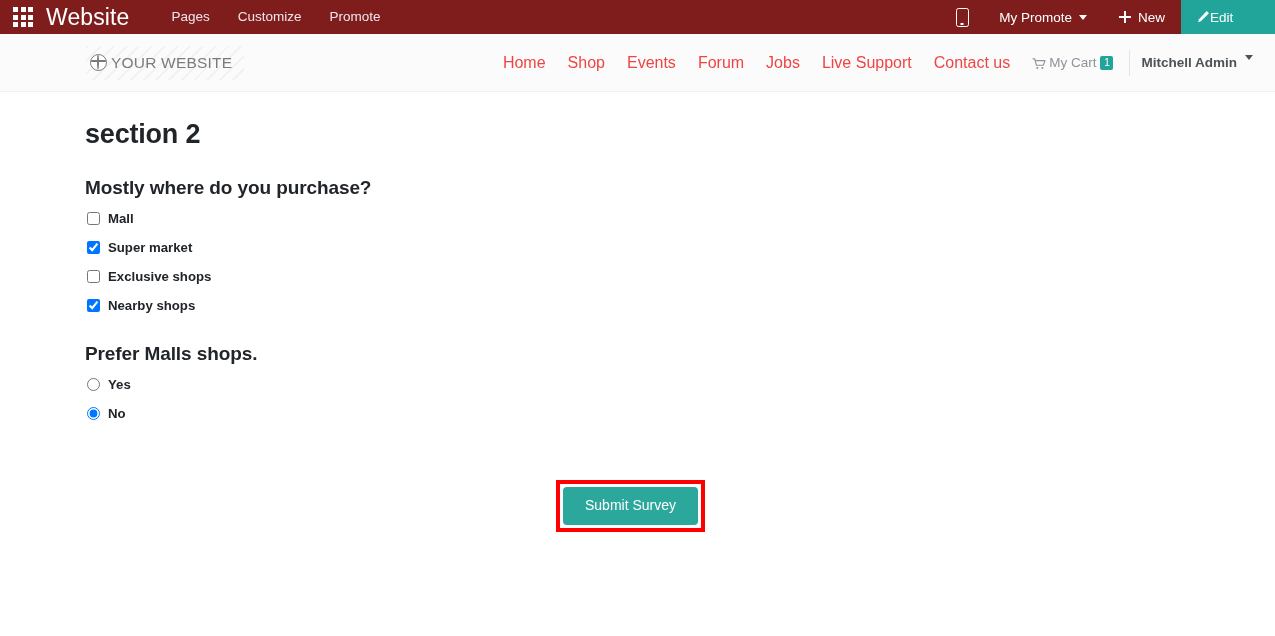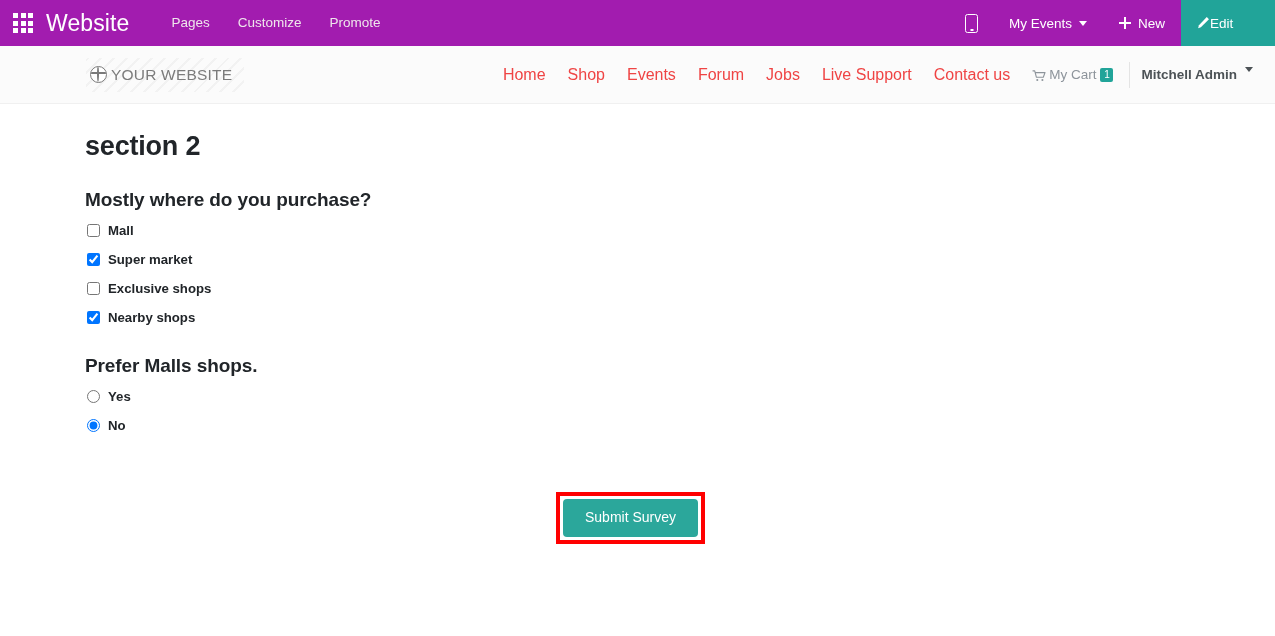--- a/index.html
+++ b/index.html
@@ -10,22 +10,22 @@
     width: 1275px;
     height: 636px;
     background: #ffffff;
     font-family: "Liberation Sans", sans-serif;
     overflow: hidden;
     color: #212529;
   }
 
   
   .o-topbar {
-    height: 46px;
-    background: #a21caf;
+    height: 34px;
+    background: #7f1d1d;
     display: flex;
     align-items: stretch;
     color: #ffffff;
     position: relative;
   }
   .o-apps-btn {
     width: 46px;
     display: flex;
     align-items: center;
     justify-content: center;
@@ -47,21 +47,21 @@
     display: flex;
     align-items: center;
     font-size: 23px;
     font-weight: 400;
     letter-spacing: 0.1px;
     padding-right: 28px;
     color: #ffffff;
   }
   .o-menu {
     display: flex;
-    align-items: flex-end;
+    align-items: center;
     gap: 0;
   }
   .o-menu-item {
     font-size: 13.5px;
     color: #efe6ec;
     padding: 0 14px;
     line-height: 46px;
     cursor: pointer;
     white-space: nowrap;
   }
@@ -369,21 +369,21 @@
 
   <div class="o-spacer"></div>
 
   <div class="o-right">
 
     <div class="o-mobile-btn">
       <span class="phone-ic"></span>
     </div>
 
     <div class="o-site-sel">
-      <span>My Events</span>
+      <span>My Promote</span>
       <span class="caret"></span>
     </div>
 
     <div class="o-new-btn">
       <span class="plus-ic"></span>
       <span>New</span>
     </div>
 
     <div class="o-edit-btn">
       <span class="pencil-ic">

